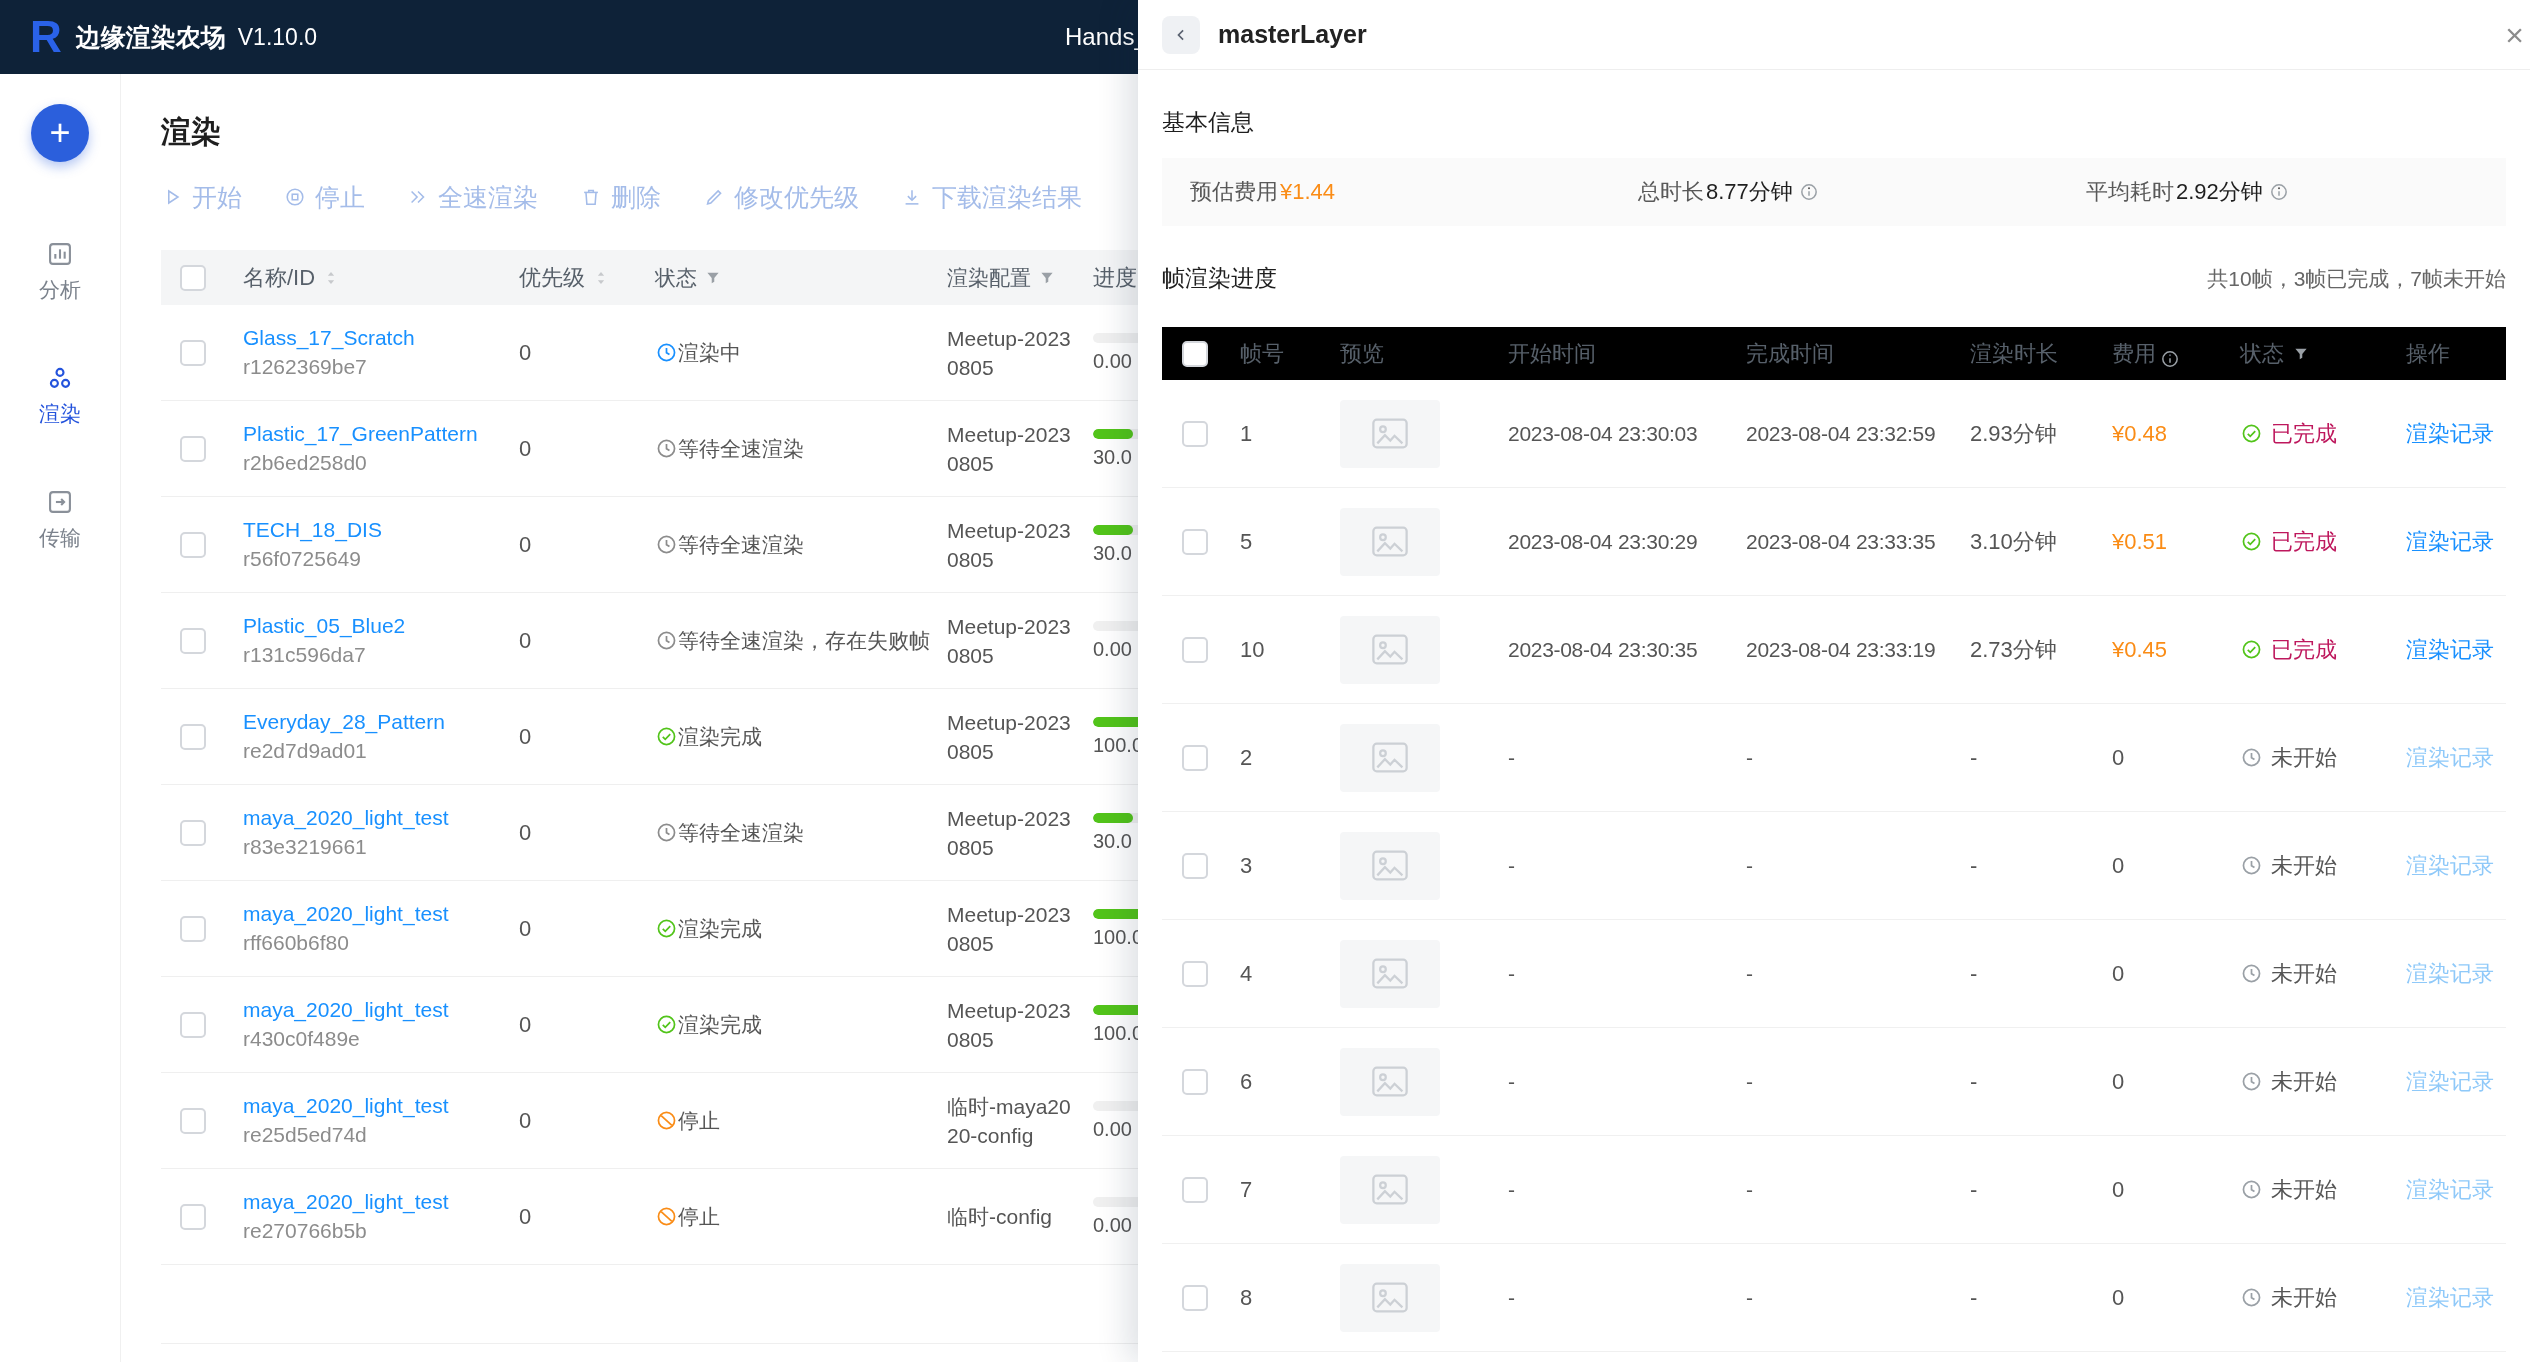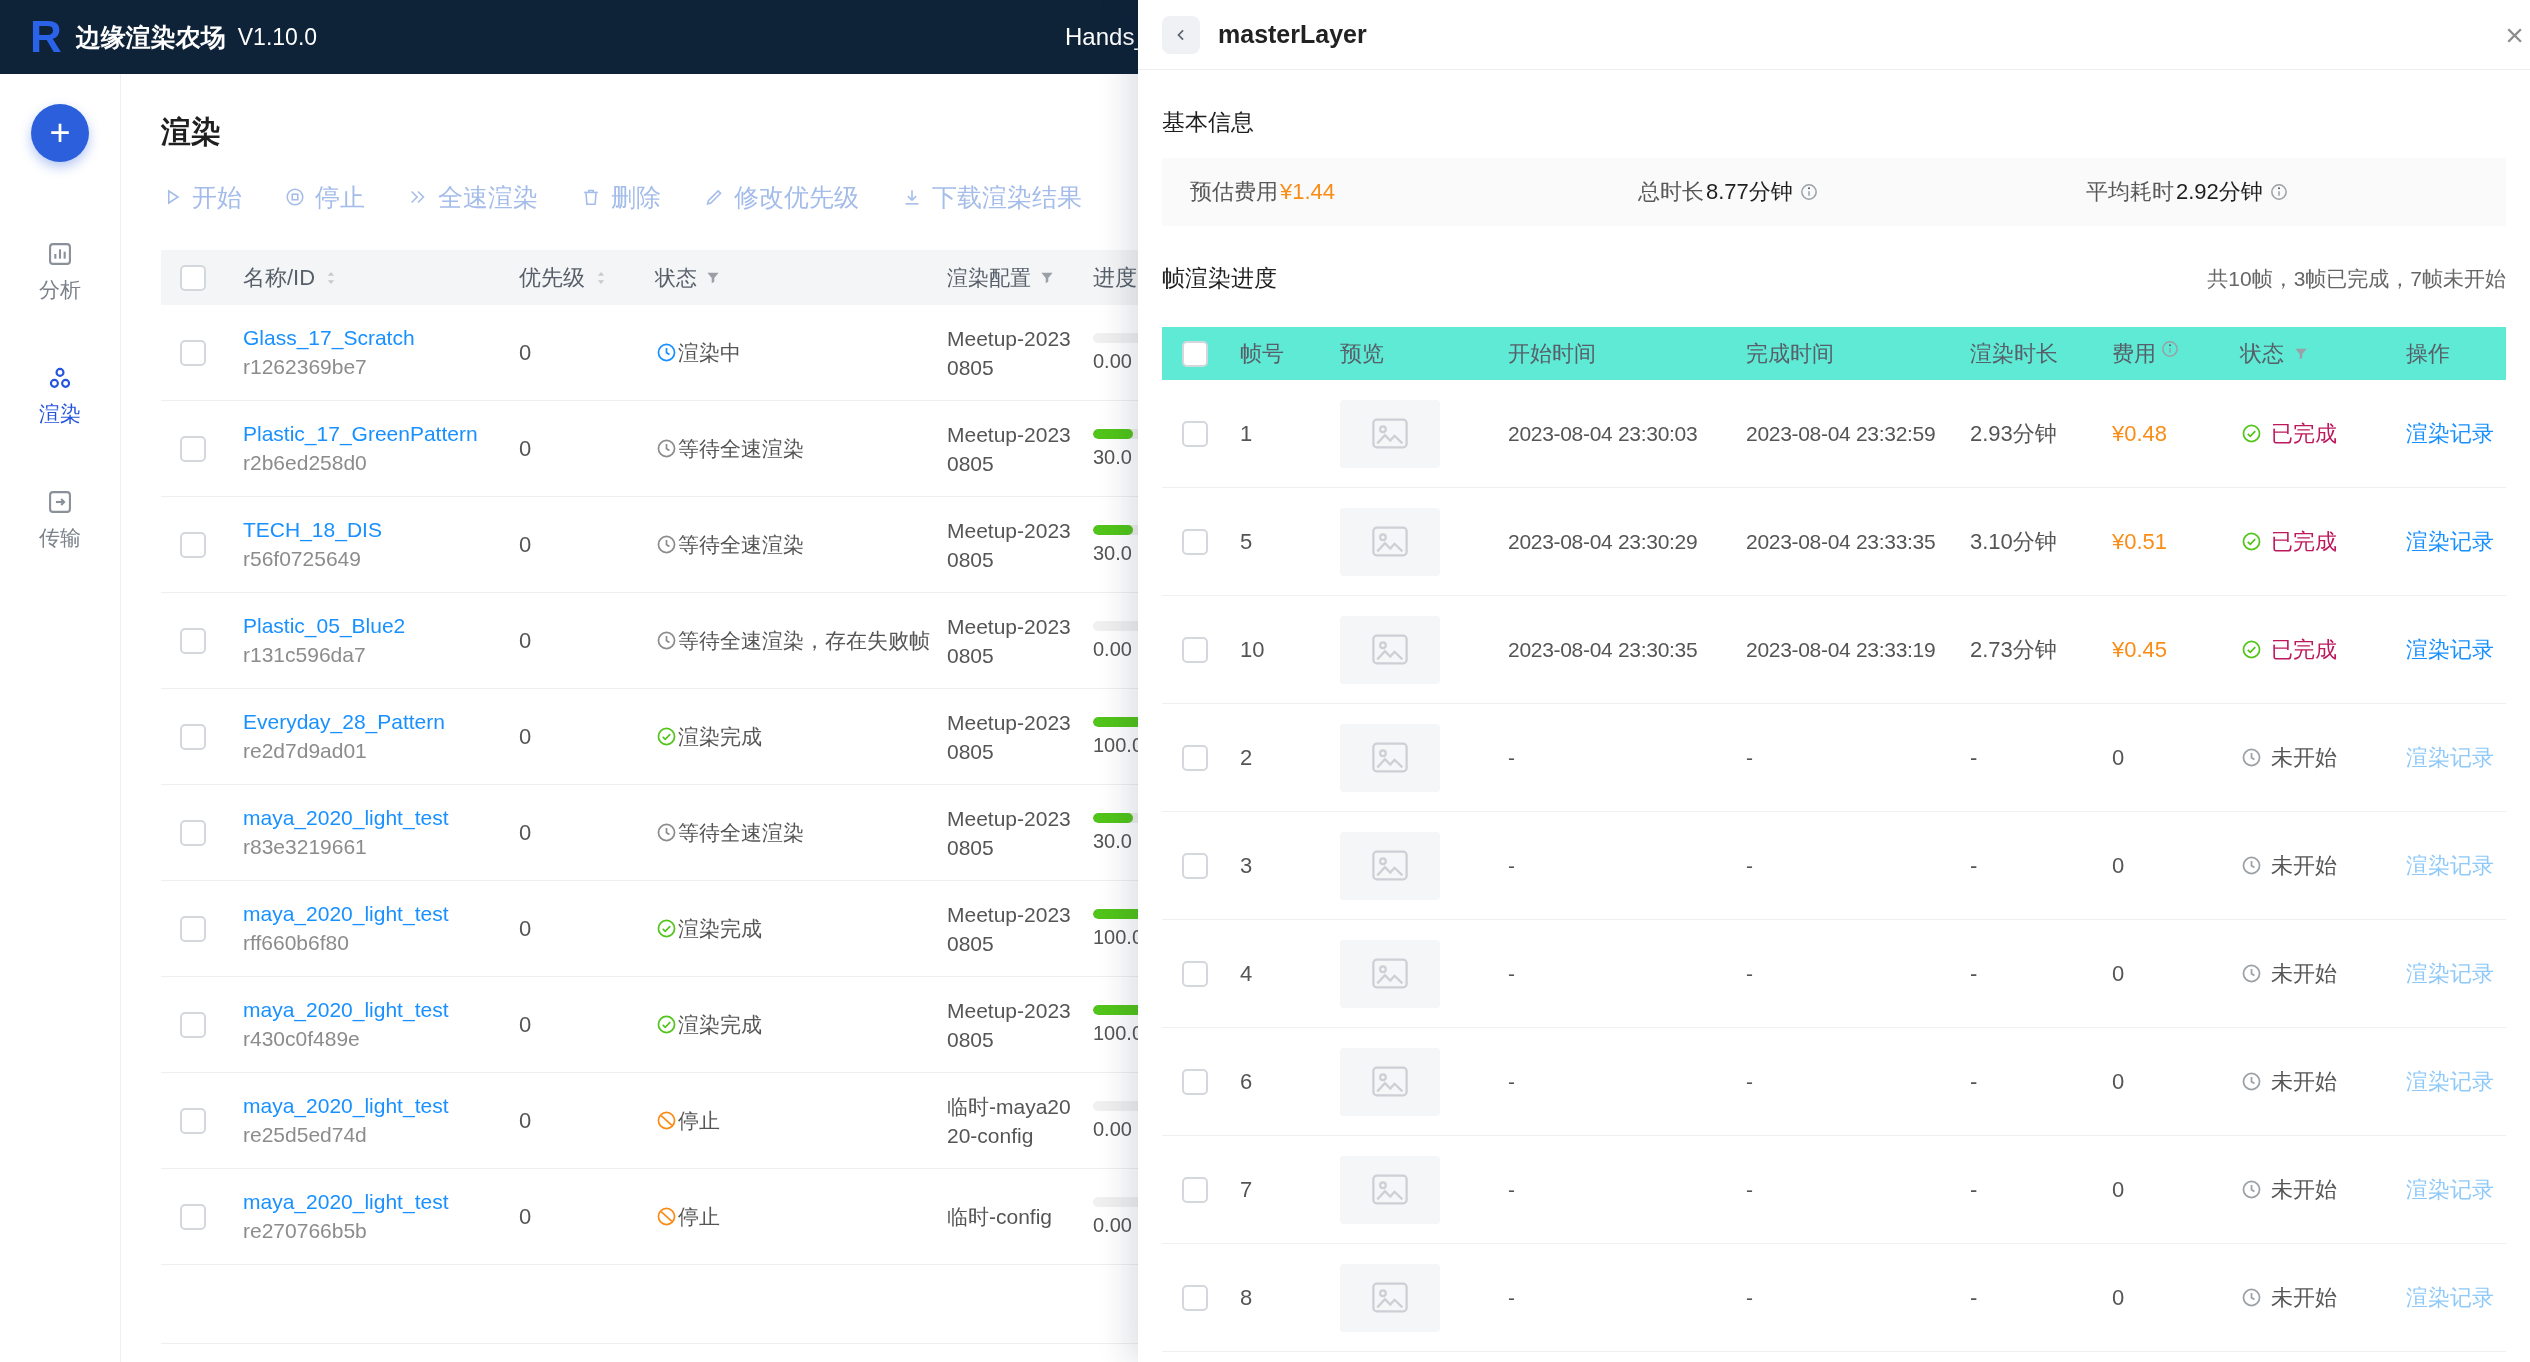--- a/index.html
+++ b/index.html
@@ -94,29 +94,29 @@
   .stat { flex:1; display:flex; align-items:center; gap:2px; padding-left:28px; font-size:22px; }
   .slabel { color:#595959; }
   .sval { color:#1f1f1f; }
   .sval.orange { color:#fa8c16; }
   .stat .iicon { margin-left:4px; }
   .prow { margin-top:38px; display:flex; align-items:baseline; justify-content:space-between; }
   .prow h2 { line-height:28px; }
   .psummary { font-size:21px; color:#666; }
 
   .ftable { margin-top:34px; font-size:22px; color:#555; }
-  .fhead { display:flex; align-items:center; height:53px; background:#5eead4; font-weight:500; color:#57606a; }
+  .fhead { display:flex; align-items:center; height:53px; background:#000000; font-weight:500; color:#57606a; }
   .frow { display:flex; align-items:center; height:108px; border-bottom:1px solid #f0f0f0; }
   .f0 { width:66px; display:flex; justify-content:center; }
   .f1 { width:100px; padding-left:12px; }
   .f2 { width:168px; padding-left:12px; }
   .f3 { width:238px; padding-left:12px; }
   .f4 { width:224px; padding-left:12px; }
   .f5 { width:142px; padding-left:12px; }
-  .f6 { width:128px; padding-left:12px; display:flex; align-items:flex-start; gap:4px; }
+  .f6 { width:128px; padding-left:12px; display:flex; align-items:flex-end; gap:4px; }
   .f7 { width:166px; padding-left:12px; display:flex; align-items:center; gap:8px; white-space:nowrap; }
   .f8 { width:112px; padding-left:12px; }
   .frow .f3, .frow .f4 { font-size:21px; letter-spacing:-0.3px; }
   .thumb { width:100px; height:68px; background:#f5f6f7; border-radius:4px; display:flex; align-items:center; justify-content:center; color:#ccd0d5; cursor:pointer; }
   .thumb svg { width:38px; height:31px; stroke:currentColor; fill:none; stroke-width:1.6; }
   .frow.done .f7 { color:#be185d; }
   .frow.done .f7 .sic { color:#52c41a; }
   .frow.pending .f7 { color:#555; }
   .frow.pending .f7 .sic { color:#9aa0a6; }
   .cost.orange { color:#fa8c16; }

